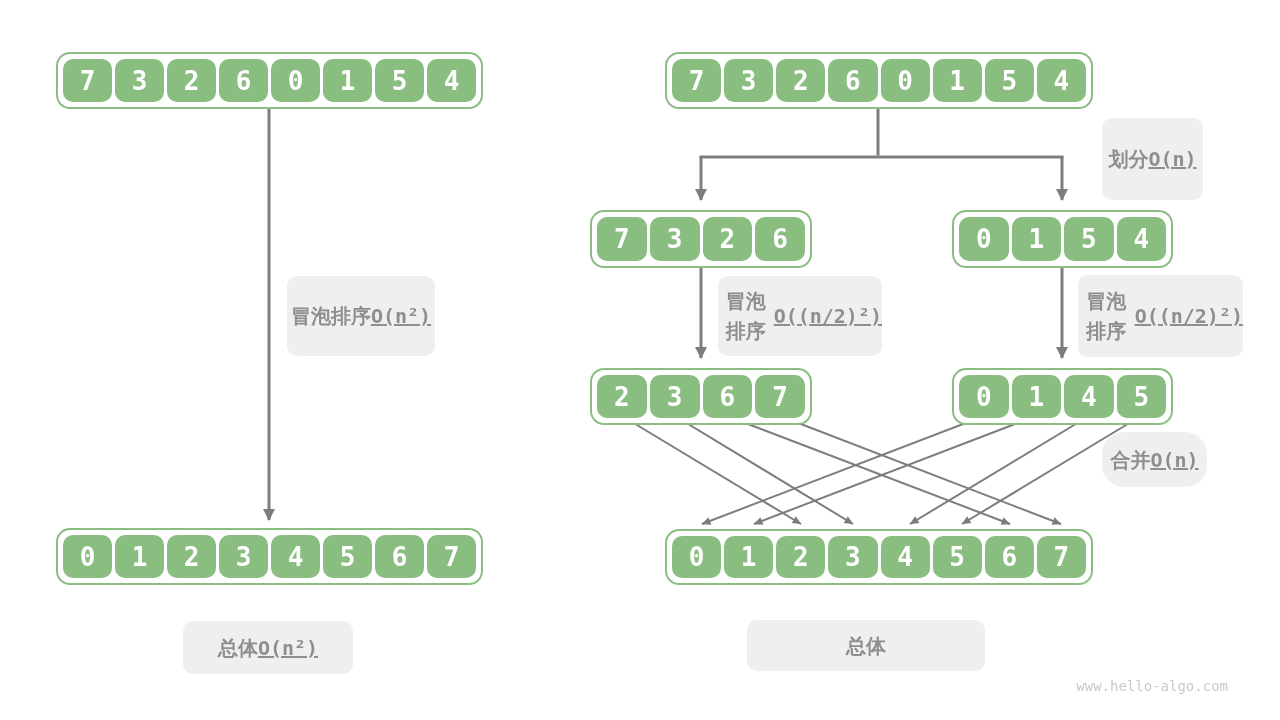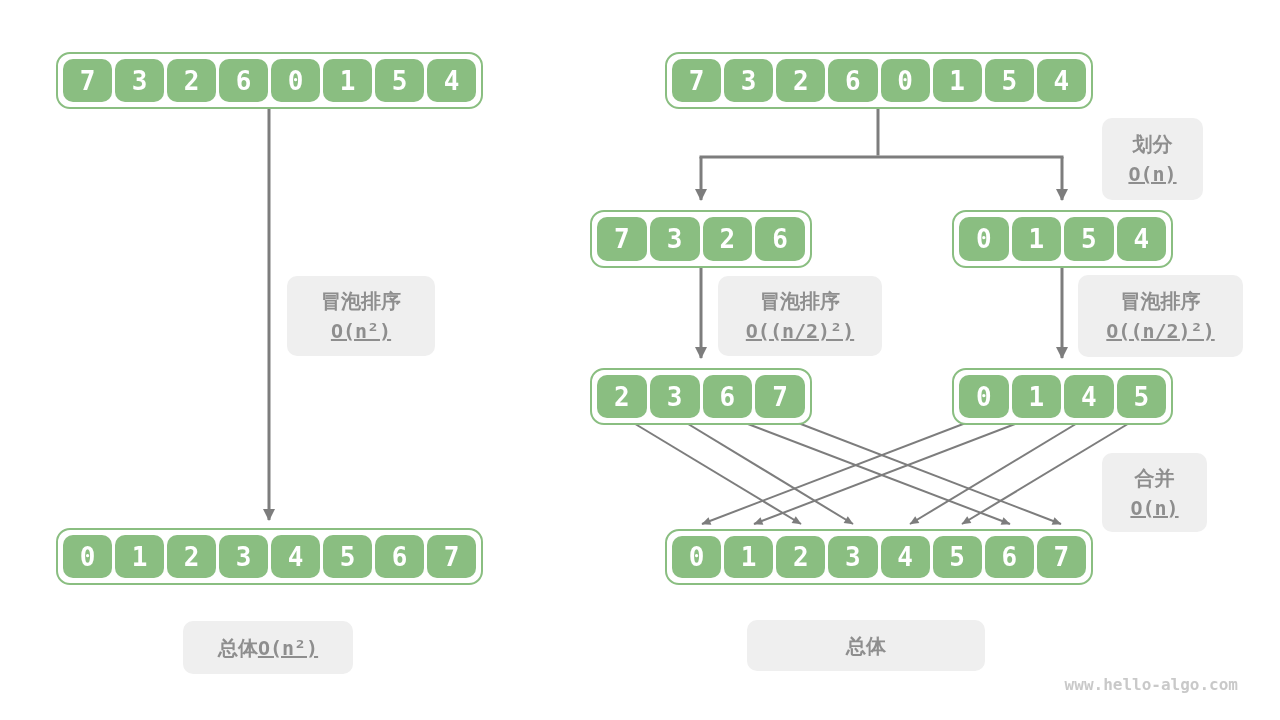--- a/index.html
+++ b/index.html
@@ -17,36 +17,36 @@
   }
   .cell{
     flex:1;background:#8ABE81;border-radius:10px;color:#ffffff;
     display:flex;align-items:center;justify-content:center;
     font-family:"DejaVu Sans Mono","Liberation Mono",monospace;
     font-size:26px;font-weight:600;line-height:1;
   }
   .plabel{
     position:absolute;z-index:2;box-sizing:border-box;
     background:#efefef;border-radius:10px;color:#8e8e8e;
-    display:flex;flex-direction:column;align-items:center;justify-content:center;
+    display:flex;flex-direction:row;align-items:center;justify-content:center;
     text-align:center;
   }
   .plabel .zh{
     font-family:"DejaVu Sans","Liberation Sans",sans-serif;
     font-size:20px;font-weight:700;line-height:30px;
   }
   .plabel .formula{
     font-family:"DejaVu Sans Mono","Liberation Mono",monospace;
     font-size:20px;font-weight:700;line-height:30px;text-decoration:underline;
   }
   .plabel.oneline{flex-direction:row;gap:0;}
   .watermark{
-    position:absolute;right:42px;bottom:26px;z-index:2;
+    position:absolute;right:52px;bottom:26px;z-index:2;
     font-family:"DejaVu Sans Mono","Liberation Mono",monospace;
-    font-size:16px;color:#c9c9c9;font-weight:bold;
+    font-size:14px;color:#c9c9c9;
   }
 </style>
 </head>
 <body>
 
 <div class="canvas">
 
   <svg class="arrows" width="1280" height="720" viewBox="0 0 1280 720">
     <defs>
       <marker id="ah" markerUnits="userSpaceOnUse" markerWidth="14" markerHeight="14" refX="12" refY="6" orient="auto">
@@ -157,21 +157,21 @@
       <div class="cell">6</div>
       <div class="cell">7</div>
     </div>
   <div class="array" style="left:952px;top:368px;width:221px;height:57px;">
       <div class="cell">0</div>
       <div class="cell">1</div>
       <div class="cell">4</div>
       <div class="cell">5</div>
     </div>
 
-  <div class="plabel" style="left:1102px;top:453px;width:105px;height:79px;">
+  <div class="plabel" style="left:1102px;top:432px;width:105px;height:55px;border-radius:22px;">
     <span class="zh">合并</span>
     <span class="formula">O(n)</span>
   </div>
 
   <div class="array" style="left:665px;top:529px;width:428px;height:56px;">
       <div class="cell">0</div>
       <div class="cell">1</div>
       <div class="cell">2</div>
       <div class="cell">3</div>
       <div class="cell">4</div>

